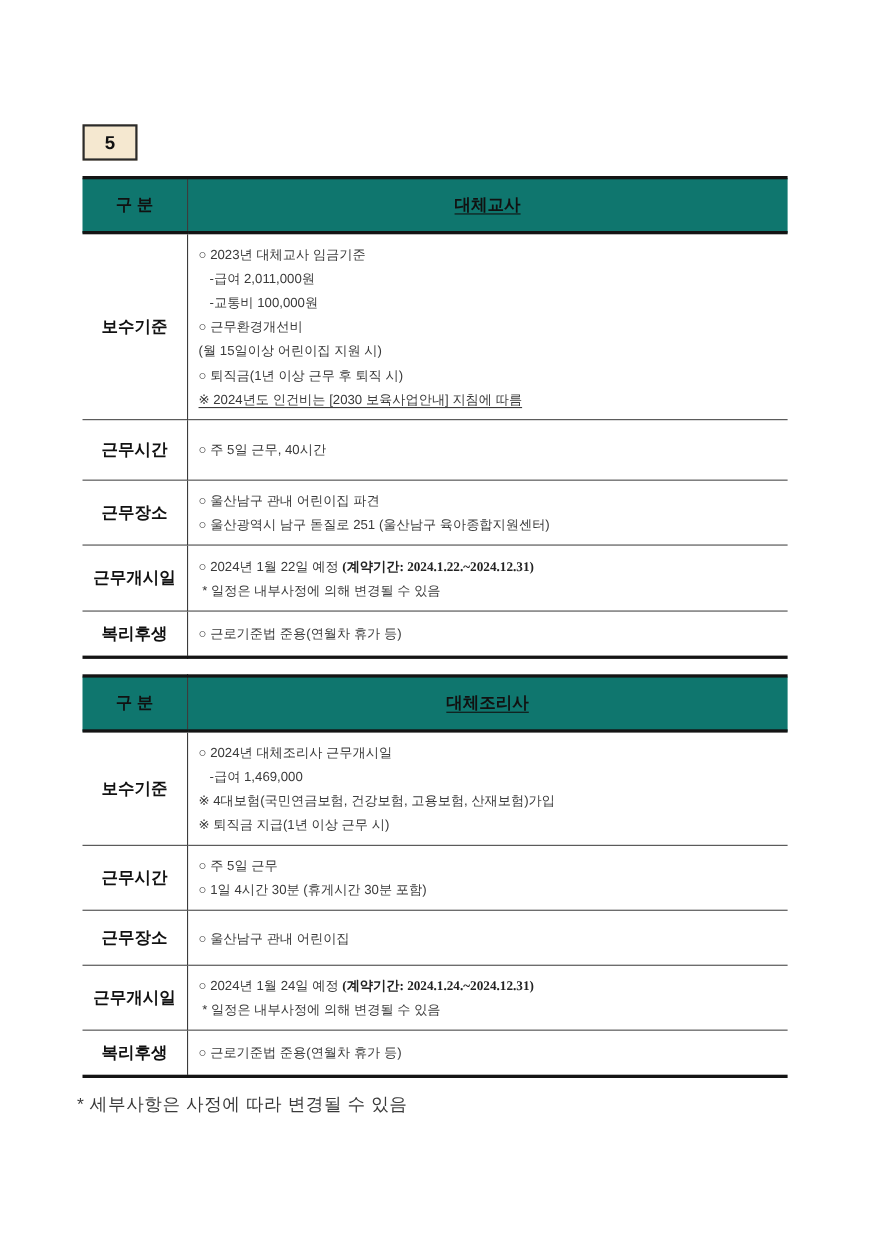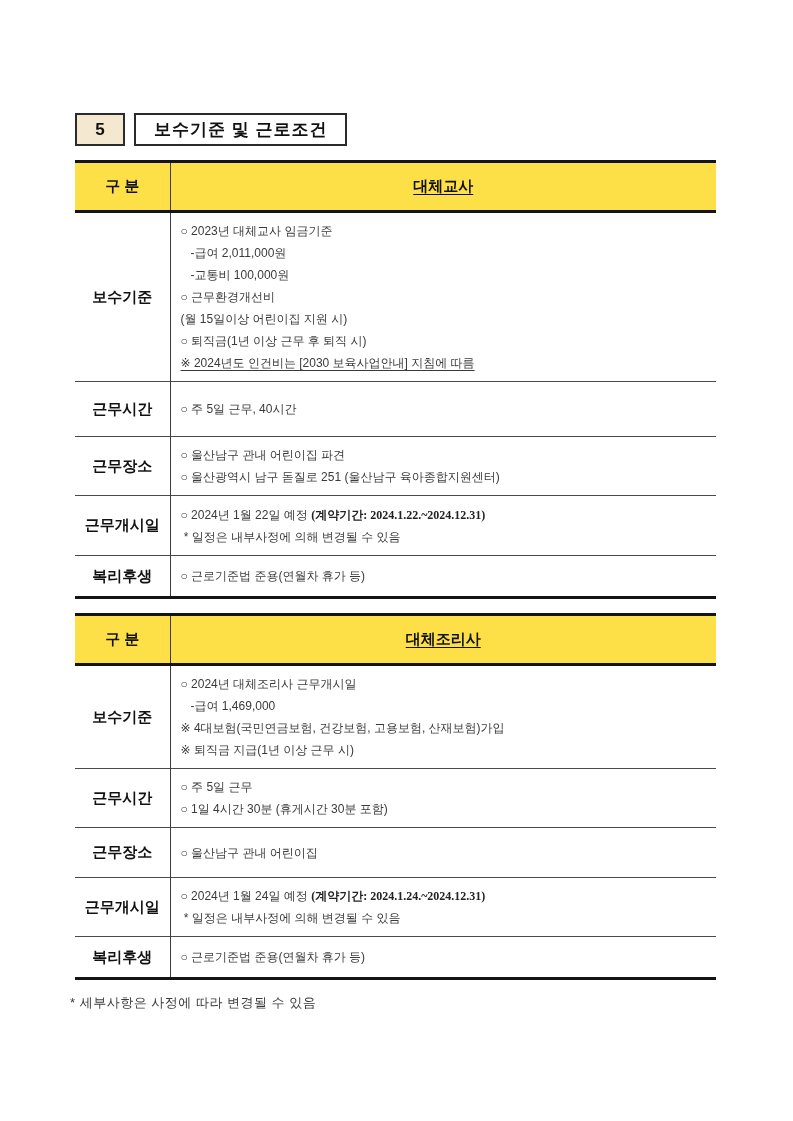--- a/index.html
+++ b/index.html
@@ -55,21 +55,21 @@
   table.doc-table {
     border-collapse: collapse;
     width: 641px;
     table-layout: fixed;
     border-top: 3px solid #141414;
     border-bottom: 3px solid #141414;
     margin-bottom: 14px;
   }
   table.doc-table col.c1 { width: 95px; }
   table.doc-table thead th {
-    background: #fde047;
+    background: #0f766e;
     height: 50px;
     border-bottom: 3px solid #141414;
     font-size: 15px;
     color: #111;
     text-align: center;
     vertical-align: middle;
     font-weight: bold;
   }
   table.doc-table thead th.col-label { border-right: 1px solid #3c3c3c; }
   table.doc-table tbody th,
@@ -103,34 +103,33 @@
   [data-table-id="0"] tbody tr:nth-child(5) { height: 42px; }
   [data-table-id="1"] tbody tr:nth-child(1) { height: 93px; }
   [data-table-id="1"] tbody tr:nth-child(2) { height: 52px; }
   [data-table-id="1"] tbody tr:nth-child(3) { height: 50px; }
   [data-table-id="1"] tbody tr:nth-child(4) { height: 58px; }
   [data-table-id="1"] tbody tr:nth-child(5) { height: 42px; }
   
   .footnote {
     margin-top: 10px;
     margin-left: -5px;
-    font-size: 13px;
+    font-size: 16px;
     color: #3a3a3a;
     letter-spacing: 0.5px;
   }
 </style>
 </head>
 <body>
 
 <div class="page">
   <div class="content">
 
     <div class="section-header">
       <div class="section-number">5</div>
-      <div class="section-title-box">보수기준 및 근로조건</div>
     </div>
 
     <table class="doc-table" data-table-id="0">
       <colgroup>
           <col class="c1">
           <col>
         </colgroup>
       <thead>
         <tr>
           <th class="col-label">구 분</th>

